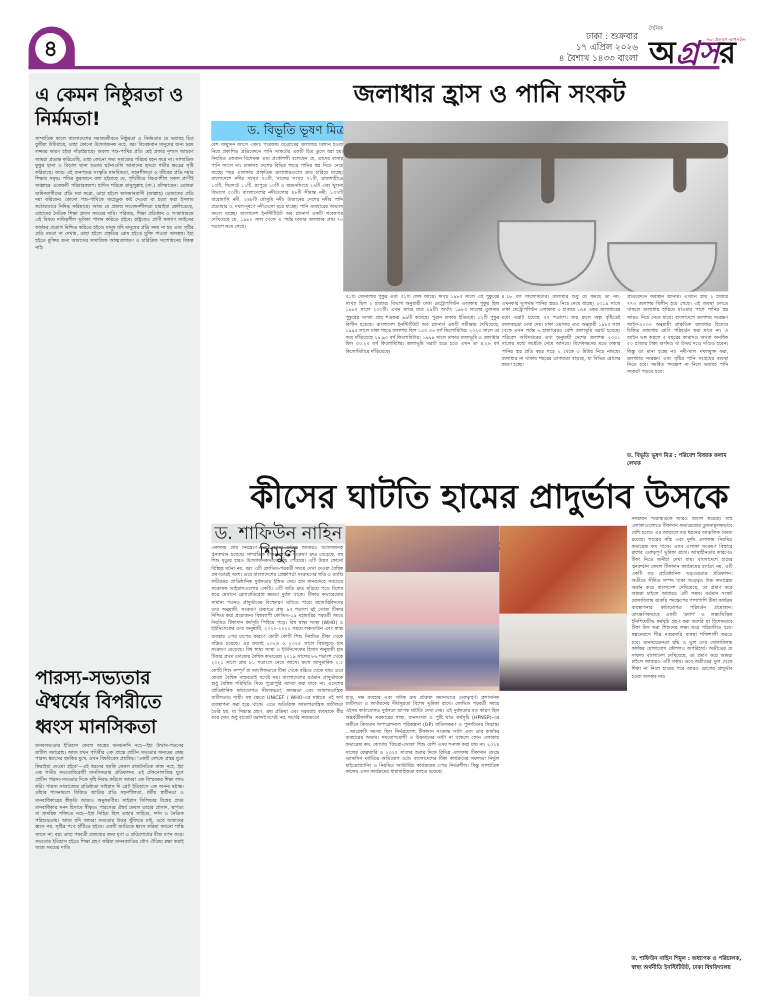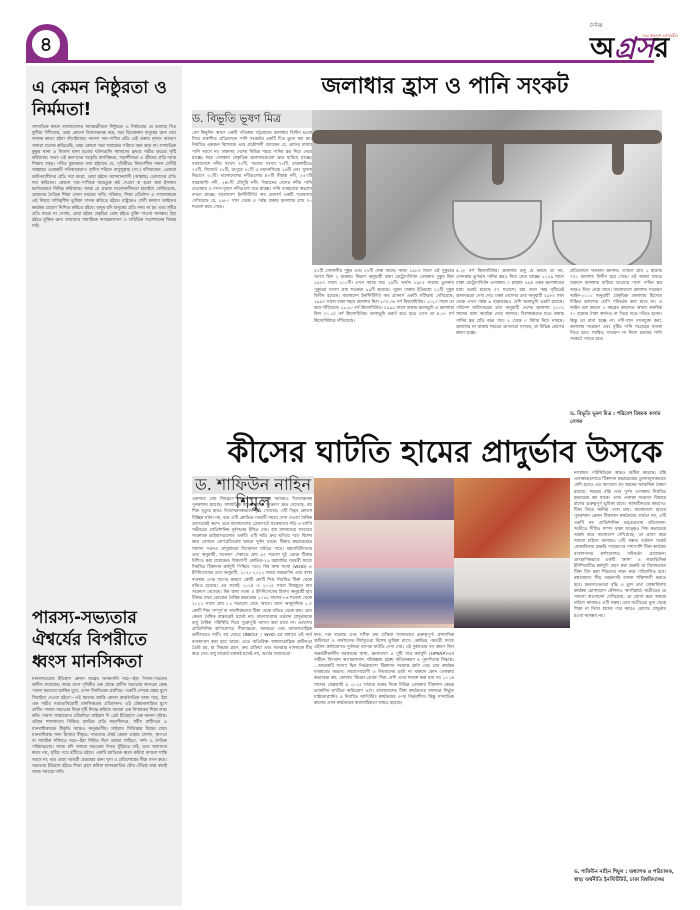--- a/index.html
+++ b/index.html
@@ -19,21 +19,21 @@
   .logo-accent { color: #701a75; font-style: italic; }
 
   
   .left-col { position: absolute; left: 26px; top: 66px; width: 156px; height: 840px; background: #eef0ef; }
   .left-col .head { font-size: 17px; font-weight: bold; color: #111; line-height: 22px; padding: 10px 3px 4px 6px; }
   .left-col .body { font-size: 4.3px; line-height: 6.2px; color: #333; padding: 0 6px; text-align: justify; }
   .article-2 { position: absolute; left: 0; top: 530px; width: 147px; }
 
   
   .h1-main { position: absolute; left: 190px; top: 68px; width: 510px; text-align: center; font-size: 22px; font-weight: bold; color: #111; }
-  .byline-box { position: absolute; left: 192px; top: 110px; width: 122px; height: 18px; background: #e5e5e5; font-size: 11px; text-align: left; line-height: 18px; color: #222; }
+  .byline-box { position: absolute; left: 192px; top: 110px; width: 122px; height: 18px; background: #7dd3fc; font-size: 11px; text-align: right; line-height: 18px; color: #222; }
   .text-block { position: absolute; font-size: 4.3px; line-height: 6.2px; color: #333; text-align: justify; }
   .photo { position: absolute; overflow: hidden; }
   .photo-water { left: 312px; top: 110px; width: 350px; height: 155px; background: linear-gradient(135deg, #cfcfcf 0%, #9b9b9b 40%, #e4e4e4 70%, #b5b5b5 100%); }
   .pipe { position: absolute; background: #6a625a; border-radius: 6px; }
   .pot { position: absolute; border: 2px solid #8d8d8d; border-radius: 0 0 40px 40px; background: #dcdcdc; }
 
   .author-note { position: absolute; font-size: 5px; font-weight: bold; color: #222; }
 
   
   .h2-main { position: absolute; left: 190px; top: 428px; width: 510px; text-align: center; font-size: 30px; font-weight: bold; color: #111; }
@@ -43,20 +43,25 @@
   .photo-ward-3 { left: 314px; top: 568px; width: 140px; height: 56px; background: linear-gradient(180deg, #c5c7cf 0%, #6a72a0 60%, #b9a3ac 100%); }
   .photo-kids { left: 454px; top: 478px; width: 116px; height: 80px; background: linear-gradient(135deg, #d18b56 0%, #b9482f 50%, #e0b481 100%); }
   .photo-mother { left: 454px; top: 558px; width: 116px; height: 70px; background: linear-gradient(180deg, #ebe8e4 0%, #d8d3cd 55%, #3a3340 100%); }
 </style>
 </head>
 <body>
 
 <div class="masthead">
   <div class="page-num-badge">
     <div class="page-num-circle">৪</div>
+  </div>
+  <div class="dateline">
+    <div>ঢাকা : শুক্রবার</div>
+    <div>১৭ এপ্রিল ২০২৬</div>
+    <div>৪ বৈশাখ ১৪৩৩ বাংলা</div>
   </div>
   <div class="logo-tag">দৈনিক</div>
   <div class="logo">
     <span>অ</span><span class="logo-accent">গ্রস</span><span>র</span>
   </div>
   <div class="logo-slogan">সত্য প্রকাশে আপসহীন</div>
   <div class="mast-rule"></div>
 </div>
 
 <div class="left-col">

